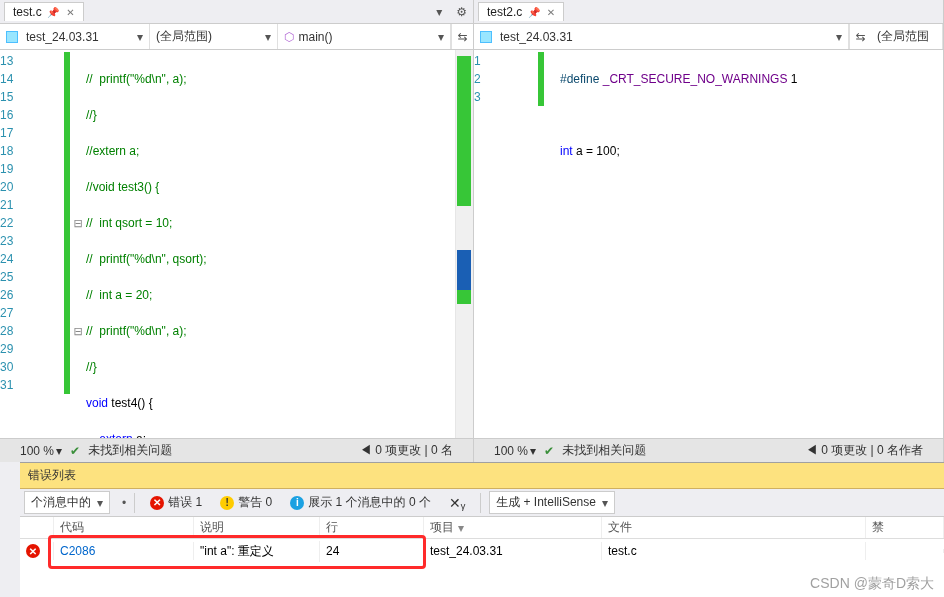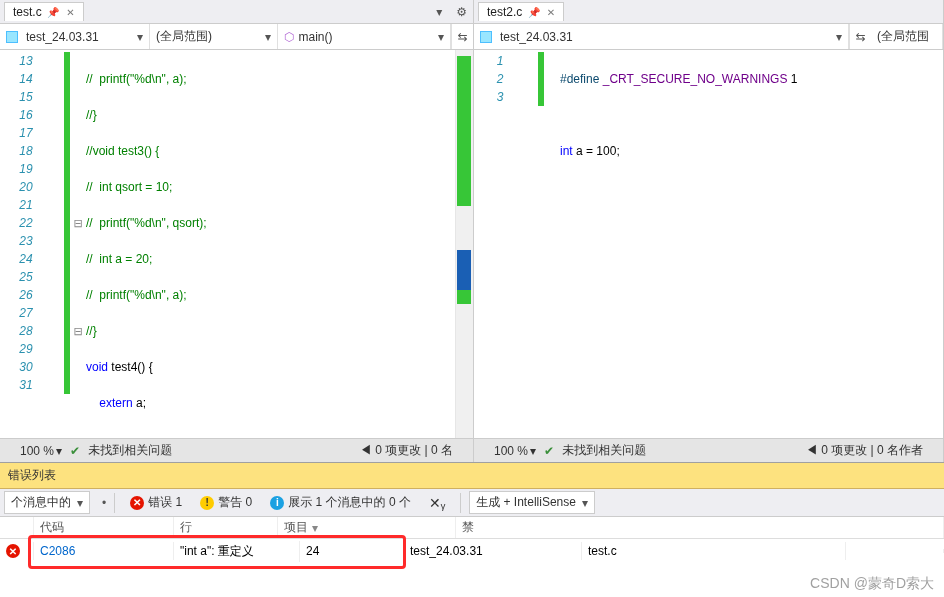--- a/index.html
+++ b/index.html
@@ -13,41 +13,41 @@
 .tab-fill { flex: 1; }
 .tab-dd { color: #555; padding: 0 6px; }
 .gear { color: #555; padding: 0 6px; }
 .nav { display: flex; height: 26px; border-bottom: 1px solid #ccc; background: #fff; }
 .nav-sel { display: flex; align-items: center; padding: 0 6px; border-right: 1px solid #e0e0e0; gap: 4px; color: #333; }
 .nav-sel.grow { flex: 1; }
 .cyan { display: inline-block; width: 12px; height: 12px; background: #99e6ff; border: 1px solid #4dbfff; margin-right: 4px; }
 .dd-caret { color: #555; margin-left: auto; }
 .split-btn { width: 22px; display: flex; align-items: center; justify-content: center; color: #555; border-left: 1px solid #e0e0e0; }
 .code-area { display: flex; flex: 1; overflow: hidden; position: relative; font-family: Consolas, monospace; font-size: 14px; }
-.gutter { width: 64px; text-align: center; padding-right: 12px; color: #2b91af; background: #fff; line-height: 18px; padding-top: 2px; font-style: italic; }
+.gutter { width: 64px; text-align: left; padding-right: 12px; color: #2b91af; background: #fff; line-height: 18px; padding-top: 2px; }
 .gutter .ln { height: 18px; }
 .fold-col { width: 16px; background: #fff; line-height: 18px; padding-top: 2px; }
 .fold-col .f { height: 18px; text-align: center; color: #888; font-size: 11px; }
 .change-bar { width: 6px; background: #fff; padding-top: 2px; }
 .change-bar .cb { height: 18px; }
 .cb.green { background: #37c637; }
 .code { flex: 1; line-height: 18px; padding-top: 2px; white-space: pre; color: #000; }
 .cL { height: 18px; }
 .c-comment { color: #008000; }
 .c-kw { color: #0000ff; }
 .c-pp { color: #0c4a6e; }
 .c-macro { color: #6f008a; }
 .scrollbar { width: 18px; background: #f0f0f0; position: relative; border-left: 1px solid #e6e6e6; }
 .sb-mark { position: absolute; right: 2px; width: 14px; background: #37c637; }
 .status { height: 24px; border-top: 1px solid #ccc; display: flex; align-items: center; padding: 0 20px; gap: 8px; background: #e5e5e5; color: #333; }
 .status .zoom { display: flex; align-items: center; gap: 2px; }
 .status .ok-ico { color: #3a8f3a; }
 .status .fill { flex: 1; }
 
-.err-panel { flex: 1; display: flex; flex-direction: column; border-top: 1px solid #a0a0a0; }
+.err-panel { flex: 1; display: flex; flex-direction: column; border-top: 1px solid #a0a0a0; margin-left: 20px; }
 .err-title { background: #fde27f; padding: 4px 8px; font-size: 12px; color: #333; border-bottom: 1px solid #d0b060; }
 .err-toolbar { background: #eeeef2; display: flex; align-items: center; height: 28px; padding: 0 4px; gap: 4px; border-bottom: 1px solid #ccc; }
 .tb-item { display: flex; align-items: center; gap: 4px; padding: 2px 6px; border: 1px solid transparent; color: #333; }
 .tb-item.bordered { border: 1px solid #ccc; background: #fff; }
 .tb-item .caret { color: #555; margin-left: 2px; }
 .ico { display: inline-flex; width: 14px; height: 14px; border-radius: 50%; align-items: center; justify-content: center; color: #fff; font-size: 10px; font-weight: bold; }
 .ico.red { background: #e51400; }
 .ico.yel { background: #ffcc00; color: #333; }
 .ico.blu { background: #1ba1e2; }
 .sep { width: 1px; height: 20px; background: #ccc; margin: 0 4px; }
@@ -161,20 +161,21 @@
           <div class="f"></div>
           <div class="f"></div>
           <div class="f">⊟</div>
           <div class="f"></div>
           <div class="f"></div>
           <div class="f"></div>
       </div>
       <div class="code">
 <div class="cL"><span class="c-comment">//  printf("%d\n", a);</span></div>
 <div class="cL"><span class="c-comment">//}</span></div>
+<div class="cL"><span class="c-comment">//extern a;</span></div>
 <div class="cL"><span class="c-comment">//void test3() {</span></div>
 <div class="cL"><span class="c-comment">//  int qsort = 10;</span></div>
 <div class="cL"><span class="c-comment">//  printf("%d\n", qsort);</span></div>
 <div class="cL"><span class="c-comment">//  int a = 20;</span></div>
 <div class="cL"><span class="c-comment">//  printf("%d\n", a);</span></div>
 <div class="cL"><span class="c-comment">//}</span></div>
 <div class="cL"><span class="c-kw">void</span><span> test4() {</span></div>
 <div class="cL">    <span class="c-kw">extern</span><span> a;</span></div>
 
 
@@ -284,25 +285,27 @@
     <div class="sep"></div>
     <div class="tb-item bordered">
       <span>生成 + IntelliSense</span>
         <span class="caret caret-u"></span>
     </div>
   </div>
   <div class="err-grid" style="position:relative">
     <div class="eg-head">
       <div class="col-ico"></div>
       <div class="col-code">代码</div>
+      <div class="col-desc">说明</div>
       <div class="col-line">行</div>
       <div class="col-proj">
           <span>项目</span> 
           <span style="color:#888">▾</span>
         </div>
+      <div class="col-file">文件</div>
       <div class="col-sup">禁</div>
     </div>
     <div class="eg-row">
       <div class="col-ico">
           <span class="ico red">✕</span>
         </div>
       <div class="col-code">C2086</div>
       <div class="col-desc">"int a": 重定义</div>
       <div class="col-line">24</div>
       <div class="col-proj">test_24.03.31</div>

